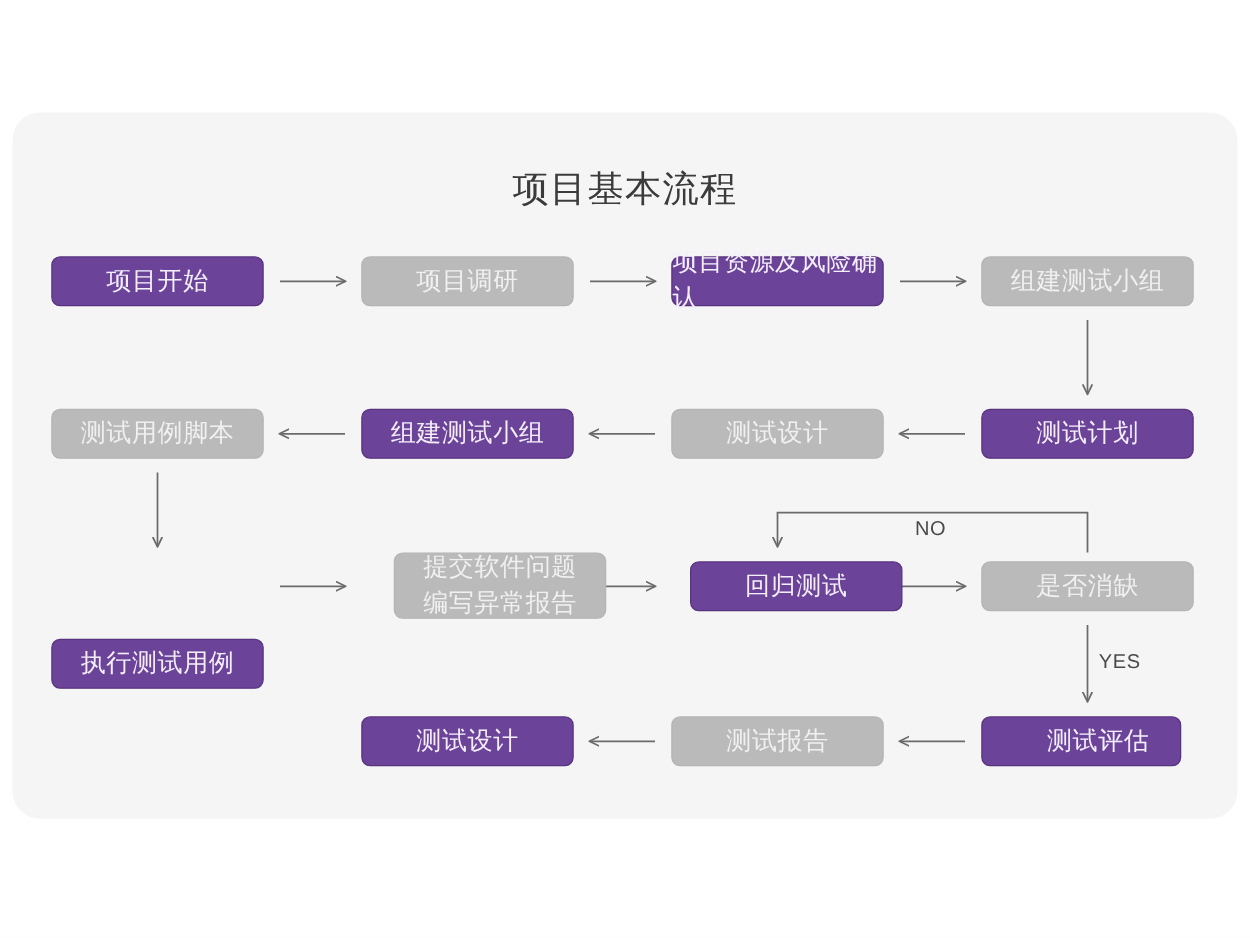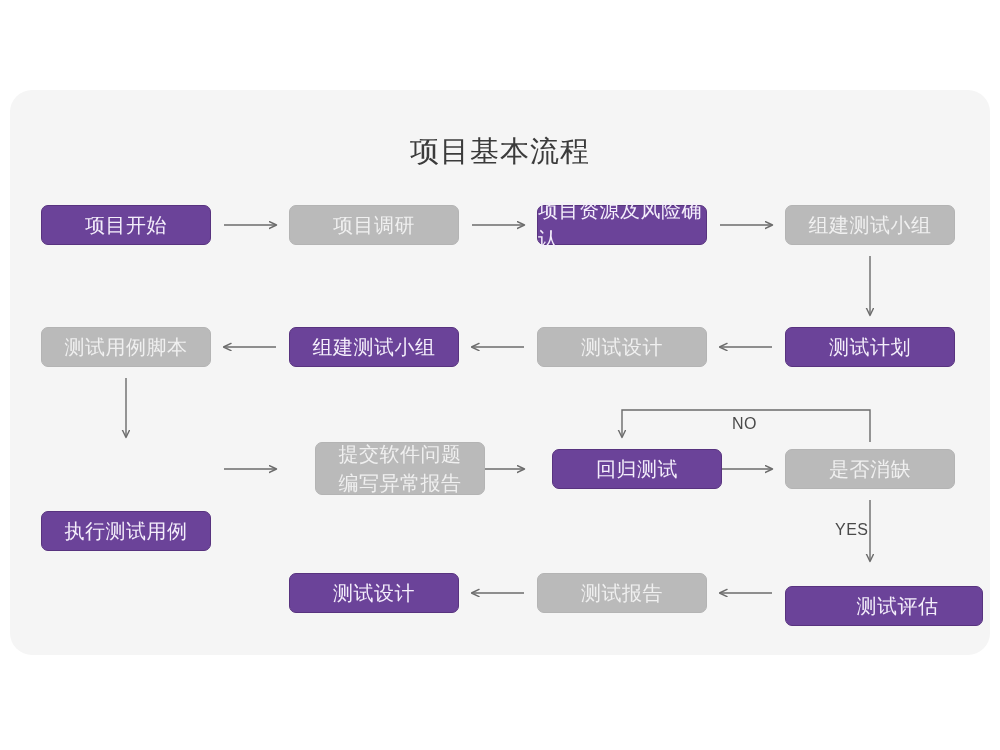--- a/index.html
+++ b/index.html
@@ -132,18 +132,18 @@
   <div class="node purple" style="left:785px; top:327px; width:170px; height:40px;">测试计划</div>
 
   <div class="node purple" style="left:41px;  top:472px; width:170px; height:40px;margin-top:39px;">执行测试用例</div>
   <div class="node grey" style="left:289px; top:442px; width:170px; height:53px;margin-left:26px;">提交软件问题
 编写异常报告</div>
   <div class="node purple" style="left:537px; top:449px; width:170px; height:40px;margin-left:15px;">回归测试</div>
   <div class="node grey" style="left:785px; top:449px; width:170px; height:40px;">是否消缺</div>
 
   <div class="node purple" style="left:289px; top:573px; width:170px; height:40px;">测试设计</div>
   <div class="node grey" style="left:537px; top:573px; width:170px; height:40px;">测试报告</div>
-  <div class="node purple" style="left:785px; top:586px; width:198px; height:40px;padding-left:27px;">测试评估</div>
+  <div class="node purple" style="left:785px; top:573px; width:160px; height:40px;padding-left:27px;">测试评估</div>
 
   <div class="edge-label" style="left:732px; top:415px;">NO</div>
-  <div class="edge-label" style="left:835px; top:521px;">YES</div>
+  <div class="edge-label" style="left:879px; top:521px;">YES</div>
 
 </div>
 
 </body></html>

